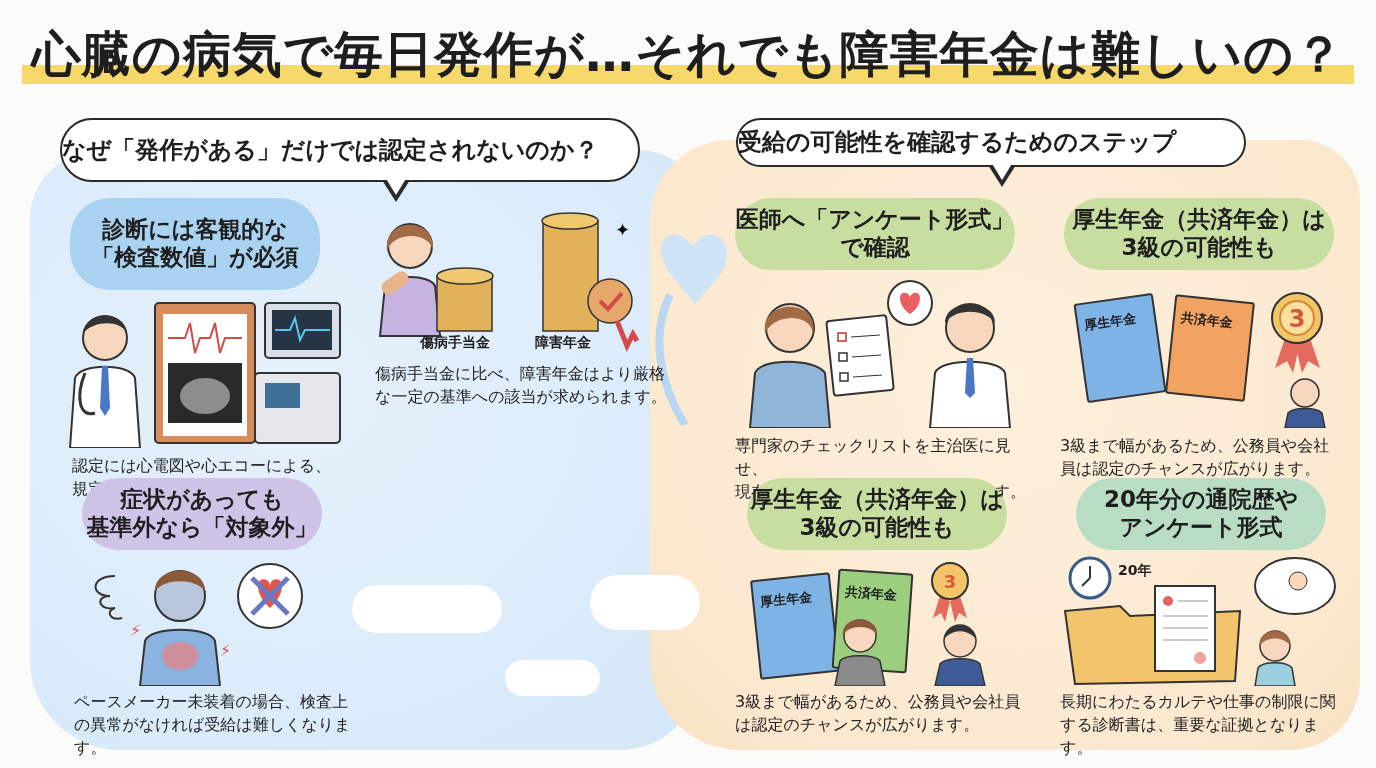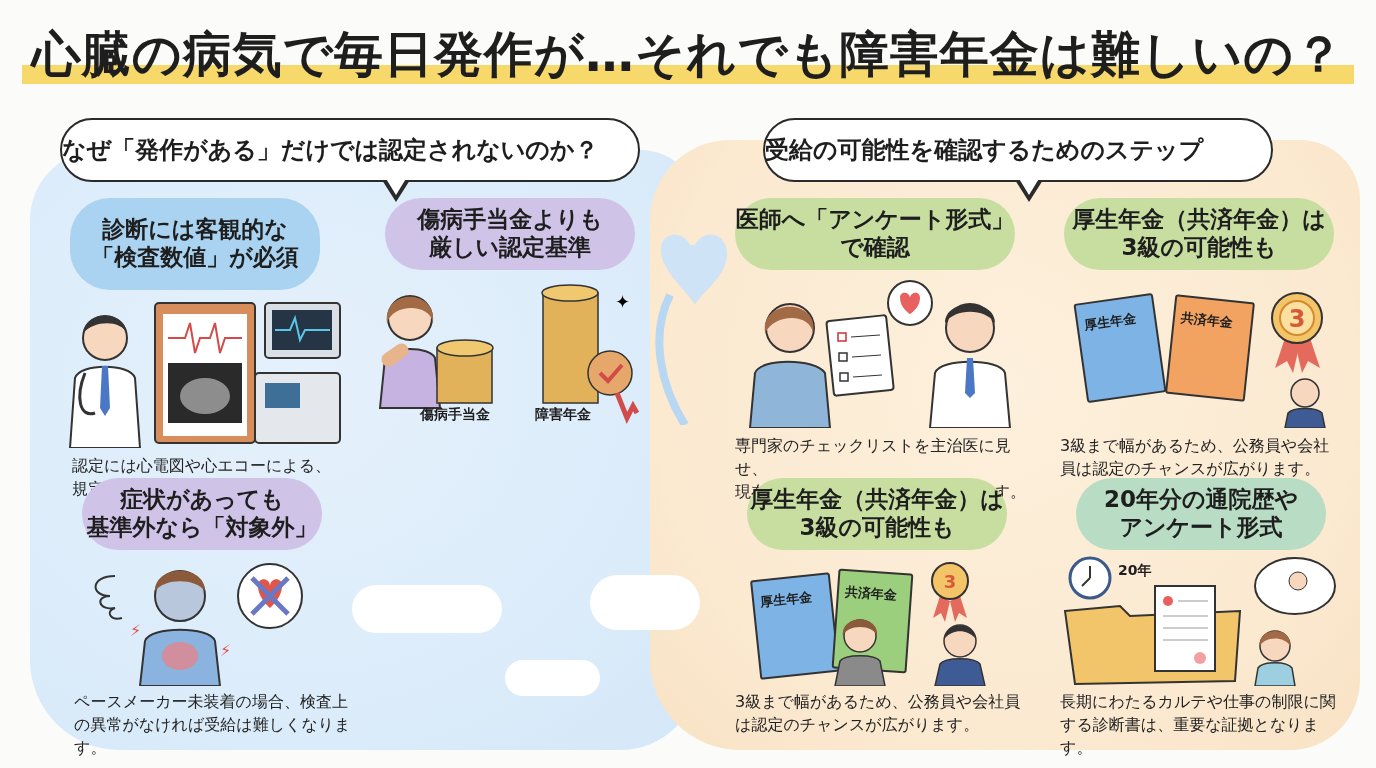--- a/index.html
+++ b/index.html
@@ -37,21 +37,21 @@
     border-left: 14px solid transparent; border-right: 14px solid transparent;
     border-top: 22px solid #2a2a2a;
   }
   .bubble .tail::after {
     content: ""; position: absolute; left: -11px; top: -25px;
     border-left: 11px solid transparent; border-right: 11px solid transparent;
     border-top: 18px solid #fff;
   }
   .bubble-left { left: 60px; top: 118px; width: 580px; height: 64px; }
   .bubble-left .tail { left: 320px; }
-  .bubble-right { left: 763px; top: 118px; width: 510px; height: 64px; }
+  .bubble-right { left: 736px; top: 118px; width: 510px; height: 49px; }
   .bubble-right .tail { left: 250px; }
 
   .card { position: absolute; }
   .pill {
     display: flex; align-items: center; justify-content: center; text-align: center;
     font-size: 23px; font-weight: bold; line-height: 1.2; border-radius: 40px; white-space: pre-line;
   }
   .pill.blue { background: #a9d3f0; }
   .pill.purple { background: #cfc3e8; }
   .pill.green { background: #c8dea0; }
@@ -153,22 +153,20 @@
         <rect x="195" y="75" width="85" height="70" rx="4" fill="#e4e8ec" stroke="#333" stroke-width="2"></rect>
         <rect x="205" y="85" width="35" height="25" fill="#3d6f97"></rect>
       </g>
     </svg>
   </div>
   <div class="caption">認定には心電図や心エコーによる、
 規定の異常所見が必要です。</div>
 </div>
 
 <div class="card c2">
-  <div class="pill purple">傷病手当金よりも
-厳しい認定基準</div>
   <div class="illus">
     <svg width="290" height="150" viewBox="0 0 290 150">
       <g>
         <circle cx="35" cy="40" r="22" fill="#f8d7bf" stroke="#333" stroke-width="2"></circle>
         <path d="M12 45 C8 10 62 10 58 45 C55 25 18 25 12 45Z" fill="#a36b45"></path>
         <path d="M5 130 L10 80 C15 68 55 68 60 80 L65 130Z" fill="#c7b3e2" stroke="#333" stroke-width="2"></path>
         <rect x="5" y="70" width="30" height="14" rx="7" fill="#e8b48c" transform="rotate(-35 20 77)"></rect>
       </g>
       <g>
         <rect x="62" y="70" width="55" height="55" fill="#e2b25a" stroke="#333" stroke-width="1.5"></rect>
@@ -181,20 +179,22 @@
       <g>
         <circle cx="235" cy="95" r="22" fill="#e6a86a" stroke="#333" stroke-width="1.5"></circle>
         <polyline points="225,95 233,103 247,87" stroke="#d24a4a" stroke-width="4" fill="none"></polyline>
         <path d="M242 115 L252 140 L258 128 L262 135" stroke="#d24a4a" stroke-width="5" fill="none"></path>
       </g>
       <text x="240" y="30" font-size="18">✦</text>
     </svg>
     <span class="lbl" style="left:45px;top:128px;">傷病手当金</span>
     <span class="lbl" style="left:160px;top:128px;">障害年金</span>
   </div>
+  <div class="caption">傷病手当金に比べ、障害年金はより厳格
+な一定の基準への該当が求められます。</div>
 </div>
 
 <div class="card c3">
   <div class="pill purple">症状があっても
 基準外なら「対象外」</div>
   <div class="illus">
     <svg width="290" height="130" viewBox="0 0 290 130">
       <g>
         <path d="M55 20 C30 20 30 40 50 40 C35 40 38 55 55 52 C45 55 50 65 62 62" stroke="#333" stroke-width="2" fill="none"></path>
       </g>

